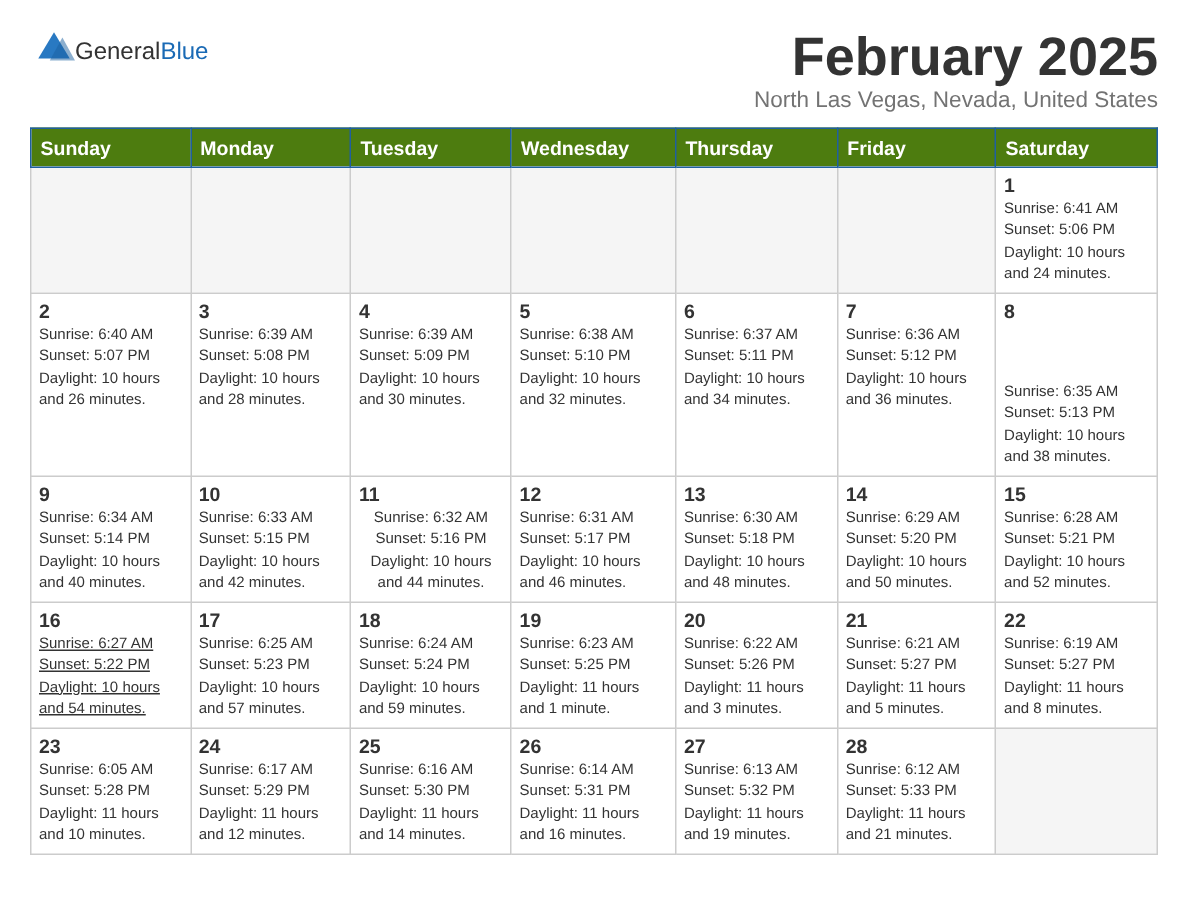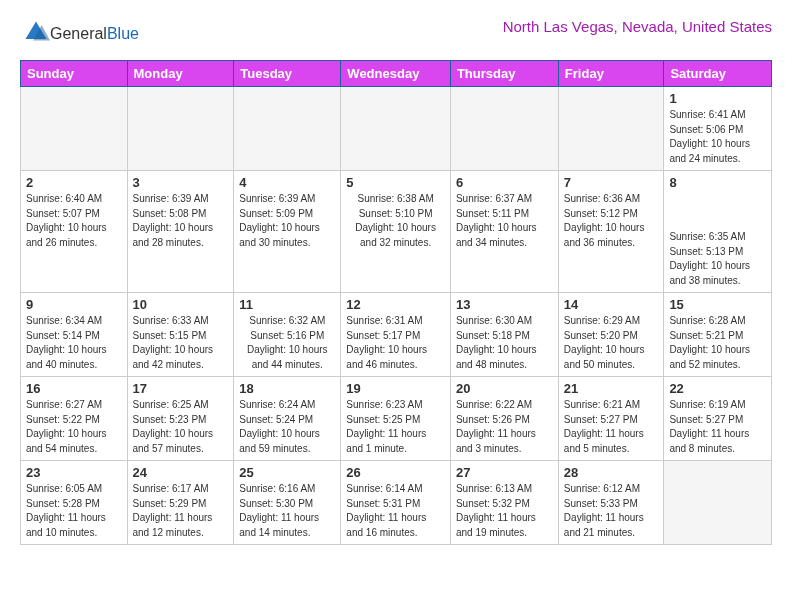--- a/index.html
+++ b/index.html
@@ -35,29 +35,29 @@
       text-align: right;
     }
     .main-title {
       font-size: 36px;
       font-weight: bold;
       color: #333;
       line-height: 1.1;
     }
     .subtitle {
       font-size: 15px;
-      color: #a21caf;
+      color: #737373;
     }
     .calendar {
       width: 100%;
       border-collapse: collapse;
       border: 1px solid #ccc;
     }
     .calendar th {
-      background: #d946ef;
+      background: #4d7c0f;
       color: #fff;
       font-size: 13px;
       font-weight: bold;
       padding: 5px 6px;
       border: 1px solid #1f5fa0;
       text-align: left;
     }
     .calendar td {
       border: 1px solid #ccc;
       vertical-align: top;
@@ -93,20 +93,21 @@
         <svg class="logo-icon" viewBox="0 0 40 40">
           <polygon points="20,5 35,30 5,30" fill="#2979c2"></polygon>
           <polygon points="28,10 40,32 16,32" fill="#1a5fa0" opacity="0.5"></polygon>
         </svg>
       </div>
       <div>
         <span class="logo-general">General</span><span class="logo-blue">Blue</span>
       </div>
     </div>
     <div class="title-area">
+      <div class="main-title">February 2025</div>
       <div class="subtitle">North Las Vegas, Nevada, United States</div>
     </div>
   </div>
 
   <table class="calendar">
     <thead>
       <tr>
         <th>Sunday</th>
         <th>Monday</th>
         <th>Tuesday</th>
@@ -145,21 +146,21 @@
 Daylight: 10 hours and 28 minutes.</div>
           </td>
           <td>
             <span class="day-num">4</span>
             <div class="day-info" style="white-space: pre-line;">Sunrise: 6:39 AM
 Sunset: 5:09 PM
 Daylight: 10 hours and 30 minutes.</div>
           </td>
           <td>
             <span class="day-num">5</span>
-            <div class="day-info" style="white-space: pre-line; text-align: center;">Sunrise: 6:38 AM
+            <div class="day-info" style="white-space: pre-line;">Sunrise: 6:38 AM
 Sunset: 5:10 PM
 Daylight: 10 hours and 32 minutes.</div>
           </td>
           <td>
             <span class="day-num">6</span>
             <div class="day-info" style="white-space: pre-line;">Sunrise: 6:37 AM
 Sunset: 5:11 PM
 Daylight: 10 hours and 34 minutes.</div>
           </td>
           <td>
@@ -215,21 +216,21 @@
           <td>
             <span class="day-num">15</span>
             <div class="day-info" style="white-space: pre-line;">Sunrise: 6:28 AM
 Sunset: 5:21 PM
 Daylight: 10 hours and 52 minutes.</div>
           </td>
         </tr>
         <tr>
           <td>
             <span class="day-num">16</span>
-            <div class="day-info" style="white-space: pre-line;">Sunrise: 6:27 AM
+            <div class="day-info" style="white-space: pre-line; text-decoration: underline;">Sunrise: 6:27 AM
 Sunset: 5:22 PM
 Daylight: 10 hours and 54 minutes.</div>
           </td>
           <td>
             <span class="day-num">17</span>
             <div class="day-info" style="white-space: pre-line;">Sunrise: 6:25 AM
 Sunset: 5:23 PM
 Daylight: 10 hours and 57 minutes.</div>
           </td>
           <td>

